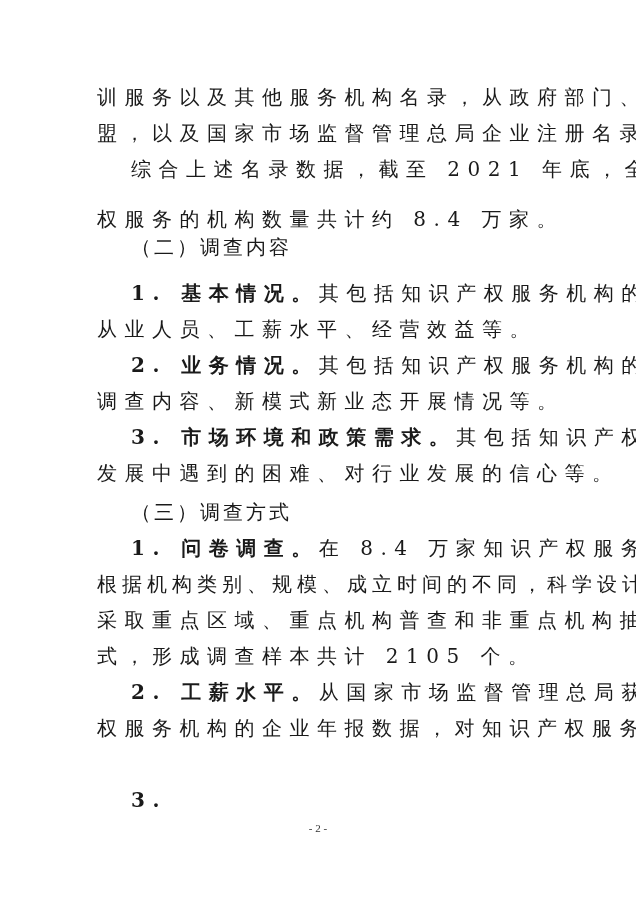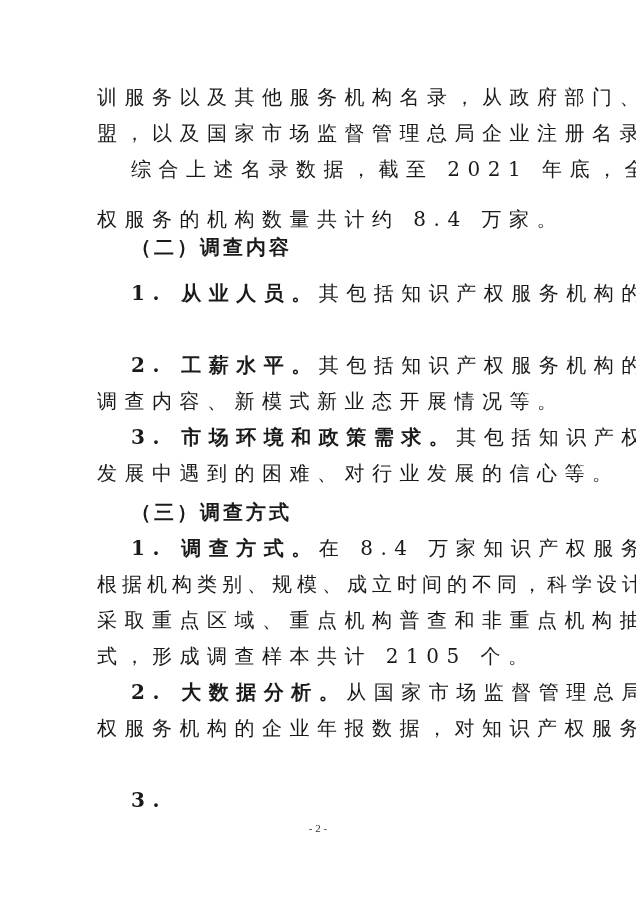--- a/index.html
+++ b/index.html
@@ -2,62 +2,63 @@
 <html><head>
 <meta charset="utf-8">
 <style>
   html, body { margin: 0; padding: 0; background: #ffffff; }
   body { width: 636px; height: 900px; position: relative; overflow: hidden;
          font-family: "DejaVu Serif", "Liberation Serif", serif; color: #1a1a1a; }
   .page { position: absolute; left: 0; top: 0; width: 636px; height: 900px; background: #fff; }
   .line { position: absolute; left: 97px; width: 460px; height: 30px; line-height: 30px;
           font-size: 20px; letter-spacing: 7.5px; white-space: nowrap; }
   .indent { left: 131px; }
-  .heading { left: 131px; font-weight: bold; letter-spacing: 3px; }
+  .heading { left: 131px; font-weight: normal; letter-spacing: 3px; }
   .b { font-weight: bold; }
   .pagenum { position: absolute; top: 822px; left: 0; width: 636px; text-align: center;
              font-size: 11px; color: #333; font-family: "Liberation Serif", serif; }
 </style>
 </head>
 <body>
 
 <div class="page">
 
   <div class="line" style="top:82px">训服务以及其他服务机构名录，从政府部门、行业协会或联</div>
   <div class="line" style="top:118px">盟，以及国家市场监督管理总局企业注册名录库等渠道获取。</div>
   <div class="line indent" style="top:154px">综合上述名录数据，截至 2021 年底，全国从事知识产</div>
   <div class="line" style="top:204px">权服务的机构数量共计约 8.4 万家。</div>
 
   <div class="line heading" style="top:232px">（二）调查内容</div>
 
   <div class="line indent" style="top:278px">
-    <span class="b">1. </span><span class="b">从业人员。</span><span>其包括知识产权服务机构的成立时间、</span>
+    <span class="b">1. </span><span class="b">基本情况。</span><span>其包括知识产权服务机构的成立时间、</span>
   </div>
+  <div class="line" style="top:314px">从业人员、工薪水平、经营效益等。</div>
 
   <div class="line indent" style="top:350px">
-    <span class="b">2. </span><span class="b">工薪水平。</span><span>其包括知识产权服务机构的经营范围、</span>
+    <span class="b">2. </span><span class="b">业务情况。</span><span>其包括知识产权服务机构的经营范围、</span>
   </div>
   <div class="line" style="top:386px">调查内容、新模式新业态开展情况等。</div>
 
   <div class="line indent" style="top:422px">
     <span class="b">3. </span><span class="b">市场环境和政策需求。</span><span>其包括知识产权服务机构在</span>
   </div>
   <div class="line heading" style="top:497px">（三）调查方式</div>
 
   <div class="line" style="top:458px">发展中遇到的困难、对行业发展的信心等。</div>
 
   <div class="line indent" style="top:533px">
-    <span class="b">1. </span><span class="b">调查方式。</span><span>在 8.4 万家知识产权服务机构名录中，</span>
+    <span class="b">1. </span><span class="b">问卷调查。</span><span>在 8.4 万家知识产权服务机构名录中，</span>
   </div>
   <div class="line" style="top:569px; letter-spacing:5px">根据机构类别、规模、成立时间的不同，科学设计抽样方案，</div>
   <div class="line" style="top:605px">采取重点区域、重点机构普查和非重点机构抽样相结合的方</div>
   <div class="line" style="top:641px">式，形成调查样本共计 2105 个。</div>
 
   <div class="line indent" style="top:677px">
-    <span class="b">2. </span><span class="b">大数据分析。</span><span>从国家市场监督管理总局获取知识产</span>
+    <span class="b">2. </span><span class="b">工薪水平。</span><span>从国家市场监督管理总局获取知识产</span>
   </div>
   <div class="line" style="top:713px">权服务机构的企业年报数据，对知识产权服务机构营业收入</div>
 
   <div class="line indent" style="top:676px"></div>
 
   <div class="line indent" style="top:785px">
     <span class="b">3. </span>
   </div>
 
   <div class="pagenum">- 2 -</div>

